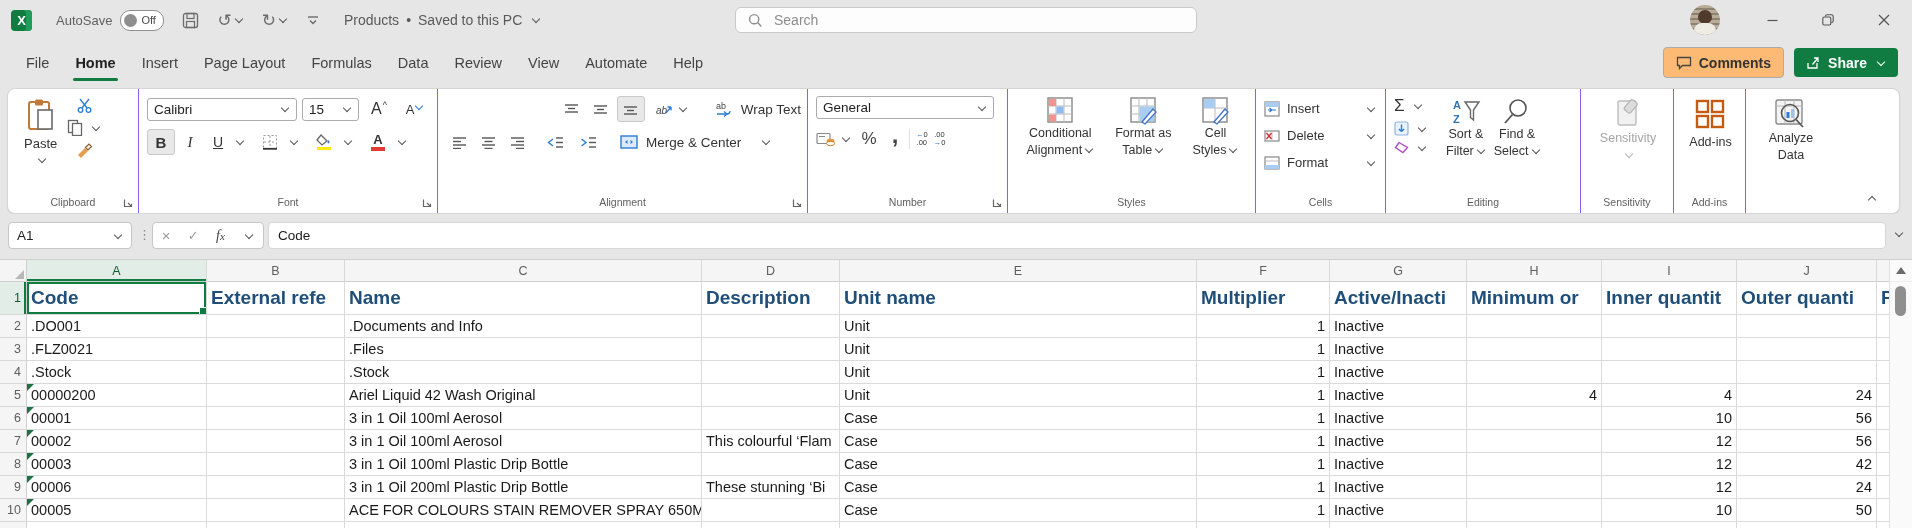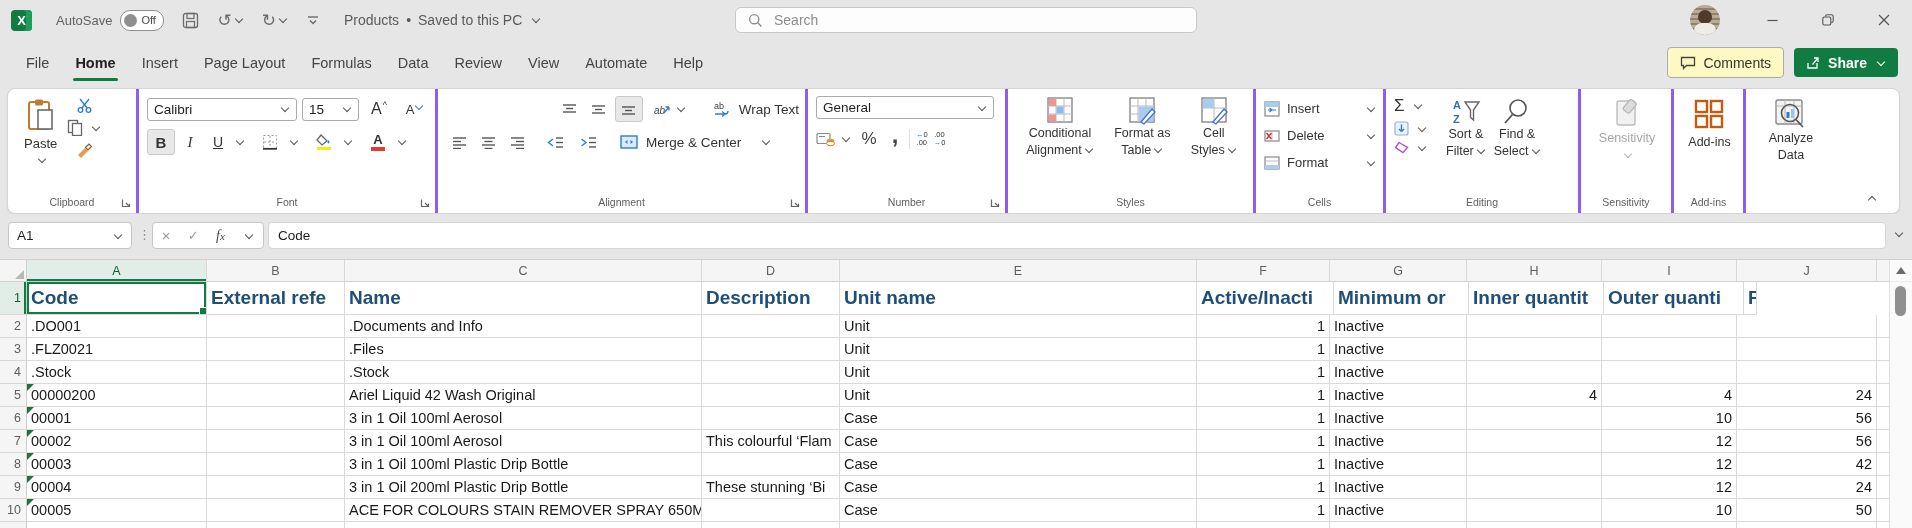--- a/index.html
+++ b/index.html
@@ -35,30 +35,30 @@
   .avatar .body{position:absolute;left:4px;top:18px;width:22px;height:14px;border-radius:8px 8px 0 0;background:#efece4;}
   .winbtn{width:56px;height:40px;display:flex;align-items:center;justify-content:center;color:#555;}
 
   
   .tabsrow{position:absolute;top:40px;left:0;right:0;height:46px;display:flex;align-items:center;}
   .tabs{display:flex;margin-left:13px;height:100%;}
   .tab{position:relative;padding:0 13px;font-size:14.5px;color:#444;display:flex;align-items:center;cursor:default;}
   .tab.sel{font-weight:bold;color:#222;}
   .tab.sel::after{content:"";position:absolute;left:11px;right:11px;bottom:5px;height:3px;background:#107C41;border-radius:2px;}
   .tr-actions{position:absolute;right:14px;top:47px;display:flex;gap:10px;align-items:center;}
-  .btn-comments{height:29px;background:#fef9c3;border:1px solid #ababab;border-radius:4px;display:flex;align-items:center;
-                padding:0 12px;font-size:14px;color:#333;gap:7px;}
+  .btn-comments{height:29px;background:#fdba74;border:1px solid #ababab;border-radius:4px;display:flex;align-items:center;
+                padding:0 12px;font-size:14px;color:#333;gap:7px;font-weight:bold;}
   .btn-share{height:29px;background:#107C41;border-radius:4px;display:flex;align-items:center;padding:0 12px;
              font-size:14px;color:#fff;font-weight:bold;gap:7px;}
   .btn-share .chev{border-color:#fff;}
 
   
   .ribbon{position:absolute;top:88px;left:7px;right:12px;height:126px;background:#fff;border:1px solid #d5d5d5;
           border-radius:8px;box-shadow:0 1px 2px rgba(0,0,0,.07);display:flex;box-sizing:border-box;}
-  .rgroup{display:flex;flex-direction:column;border-right:3px solid #8b5cf6;box-sizing:border-box;flex:none;}
+  .rgroup{display:flex;flex-direction:column;border-right:1px solid #8b5cf6;box-sizing:border-box;flex:none;}
   .rg-body{flex:1;display:flex;padding:7px 6px 0 8px;}
   .rg-foot{height:22px;position:relative;display:flex;align-items:center;justify-content:center;
            font-size:10.5px;color:#5f5f5f;}
   .launcher{position:absolute;right:5px;bottom:5px;}
   .ribbon-chev{position:absolute;right:22px;bottom:8px;}
   .icbtn{display:flex;align-items:center;justify-content:center;color:#333;}
   .smallrow{display:flex;align-items:center;height:26px;}
   .seldbox{border:1px solid #ababab;border-radius:3px;height:23px;display:flex;align-items:center;
            font-size:13.5px;color:#222;padding:0 6px;justify-content:space-between;background:#fff;box-sizing:border-box;}
   .boxed{background:#e8e8e8;border:1px solid #c9c9c9;border-radius:3px;}
@@ -703,20 +703,23 @@
         </div>
         <div class="cell" style="width: 357px;">
           <span>Name</span>
         </div>
         <div class="cell" style="width: 138px;">
           <span>Description</span>
         </div>
         <div class="cell" style="width: 357px;">
           <span>Unit name</span>
         </div>
+        <div class="cell" style="width: 133px;">
+          <span>Multiplier</span>
+        </div>
         <div class="cell" style="width: 137px;">
           <span>Active/Inacti</span>
         </div>
         <div class="cell" style="width: 135px;">
           <span>Minimum or</span>
         </div>
         <div class="cell" style="width: 135px;">
           <span>Inner quantit</span>
         </div>
         <div class="cell" style="width: 140px;">
@@ -914,21 +917,21 @@
           <span>12</span>
         </div>
         <div class="cell num" style="width: 140px;">
           <span>42</span>
         </div>
         <div class="cell" style="width: 13px;"></div>
       </div>
       <div class="grow drow" style="height: 23px;">
         <div class="gut">9</div>
         <div class="cell" style="width: 180px;">
-          <span>00004</span>
+          <span>00006</span>
           <div class="flag"></div>
         </div>
         <div class="cell" style="width: 138px;"></div>
         <div class="cell" style="width: 357px;">
           <span>3 in 1 Oil 200ml Plastic Drip Bottle</span>
         </div>
         <div class="cell" style="width: 138px;">
           <span>These stunning ‘Bi</span>
         </div>
         <div class="cell" style="width: 357px;">

